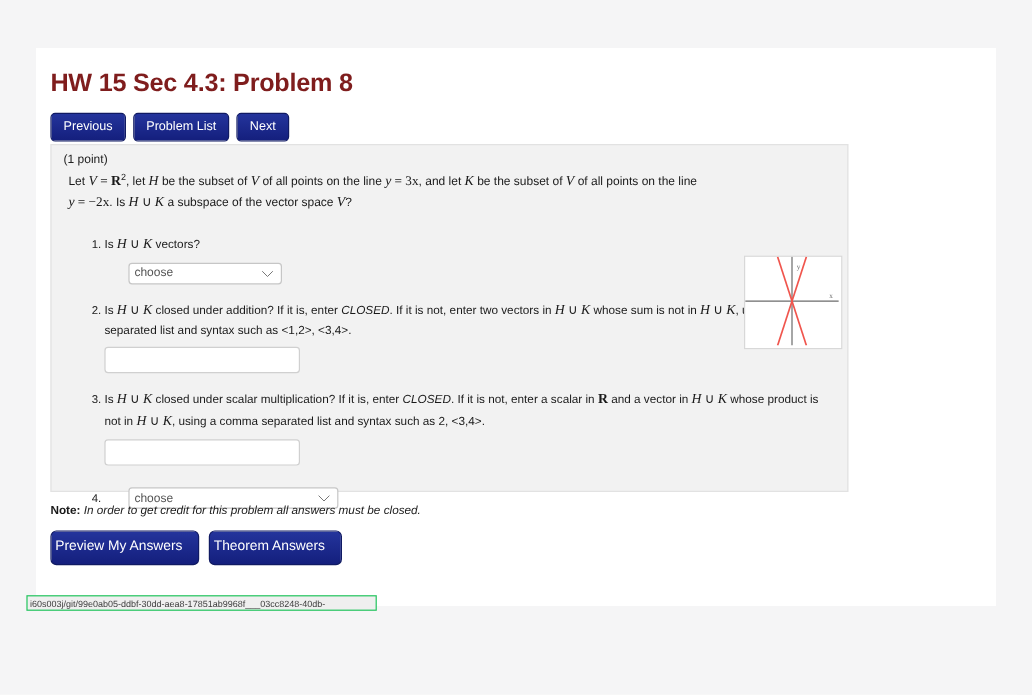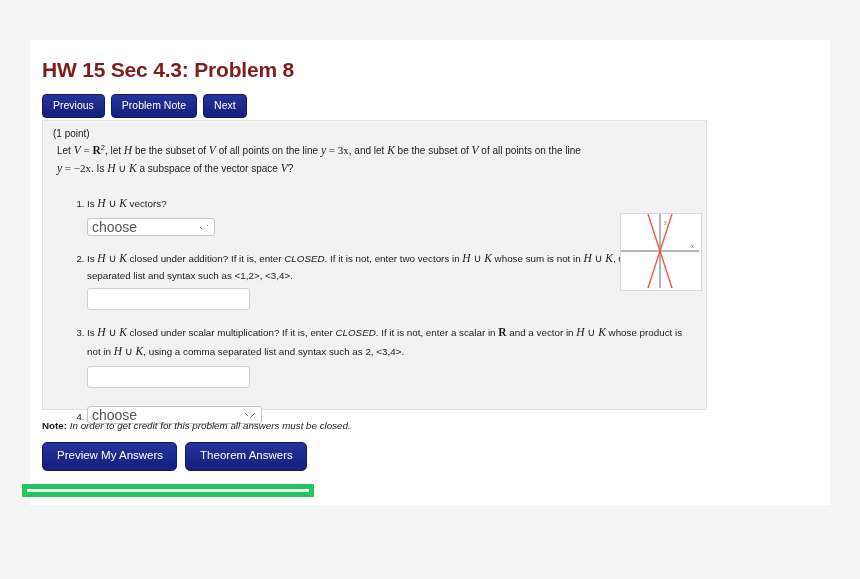--- a/index.html
+++ b/index.html
@@ -43,21 +43,21 @@
     border-radius: 4px;
     font-size: 10.5px;
     font-family: "Liberation Sans", sans-serif;
     padding: 5px 10px 6px 10px;
     line-height: 1;
     cursor: pointer;
     white-space: nowrap;
   }
   .btn-lg {
     font-size: 11.5px;
-    padding: 7px 13px 8px 14px;
+    padding: 7px 13px 8px 3px;
     border-radius: 5px;
   }
 
   .problem-panel {
     position: absolute;
     left: 12px;
     top: 80px;
     width: 665px;
     height: 290px;
     background: #f2f2f2;
@@ -92,35 +92,36 @@
     margin-bottom: 13px;
   }
   ol.qlist > li::marker { font-size: 9.5px; }
   .qtext { display: block; }
   .ital { font-style: italic; margin-top: 16px; }
 
   select.choose {
     margin-top: 5px;
     width: 128px;
     height: 18px;
-    font-size: 14px;
+    font-size: 10px;
     font-family: "Liberation Sans", sans-serif;
     color: #555;
     background: #ffffff;
     border: 1px solid #c6c6c6;
     border-radius: 3px;
     padding-left: 4px;
     -webkit-appearance: none;
     appearance: none;
     background-image:
       linear-gradient(45deg, transparent 50%, #777 50%, #777 58%, transparent 58%),
       linear-gradient(-45deg, transparent 50%, #777 50%, #777 58%, transparent 58%);
     background-position: calc(100% - 11px) 6px, calc(100% - 6px) 6px;
     background-size: 5px 5px, 5px 5px;
     background-repeat: no-repeat;
+    margin-left: 20px;
   }
   select.choose-wide { width: 175px; }
   input.ansbox {
     margin-top: 5px;
     width: 155px;
     height: 18px;
     background: #ffffff;
     border: 1px solid #d0d0d0;
     border-radius: 3px;
     font-size: 11px;
@@ -162,45 +163,45 @@
     left: 12px;
     top: 432px;
     font-size: 9.8px;
     color: #1a1a1a;
     line-height: 1.55;
   }
 
   .hash-strip {
     position: absolute;
     left: 22px;
-    top: 484px;
+    top: 496px;
     width: 292px;
     height: 13px;
     background: #efefef;
-    border: 5px solid #22c55e;
+    border: 1px solid #22c55e;
     font-family: "Liberation Sans", sans-serif;
     font-size: 7.5px;
     color: #3c3c3c;
     line-height: 13px;
     padding-left: 2px;
     box-sizing: border-box;
     white-space: nowrap;
     overflow: hidden;
   }
 </style>
 </head>
 <body>
 
 <div class="page-card">
 
   <h1 class="page-title">HW 15 Sec 4.3: Problem 8</h1>
 
   <div class="nav-buttons">
     <button class="btn">Previous</button>
-    <button class="btn">Problem Note</button>
+    <button class="btn">Problem List</button>
     <button class="btn">Next</button>
   </div>
 
   <div class="problem-panel">
 
     <div class="points">(1 point)</div>
 
     <div class="statement">
       <span>Let </span><span class="mvar">V</span><span class="mnum"> = </span><span class="mupr" style="font-weight:bold;font-style:normal;">R</span><sup class="exp">2</sup><span>, let </span><span class="mvar">H</span><span> be the subset of </span><span class="mvar">V</span><span> of all points on the line </span><span class="mvar">y</span><span class="mnum"> = </span><span class="mnum">3x</span><span>, and let </span><span class="mvar">K</span><span> be the subset of </span><span class="mvar">V</span><span> of all points on the line </span><br><span class="mvar">y</span><span class="mnum"> = </span><span class="mnum">−2x</span><span>. Is </span><span class="mvar">H</span><span class="mnum"> ∪ </span><span class="mvar">K</span><span> a subspace of the vector space </span><span class="mvar">V</span><span>?</span>
     </div>

